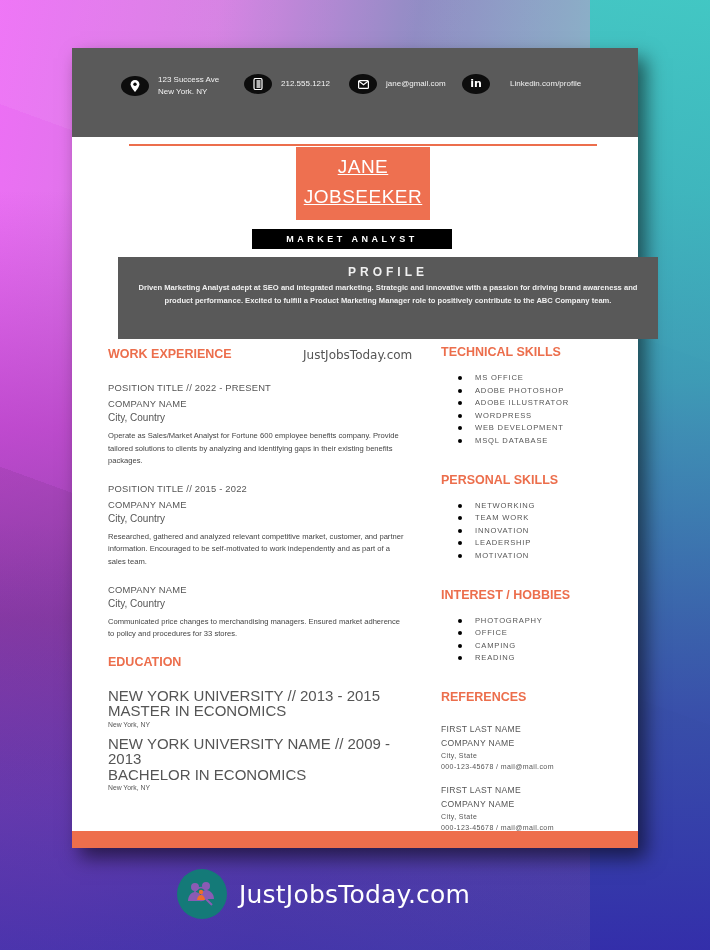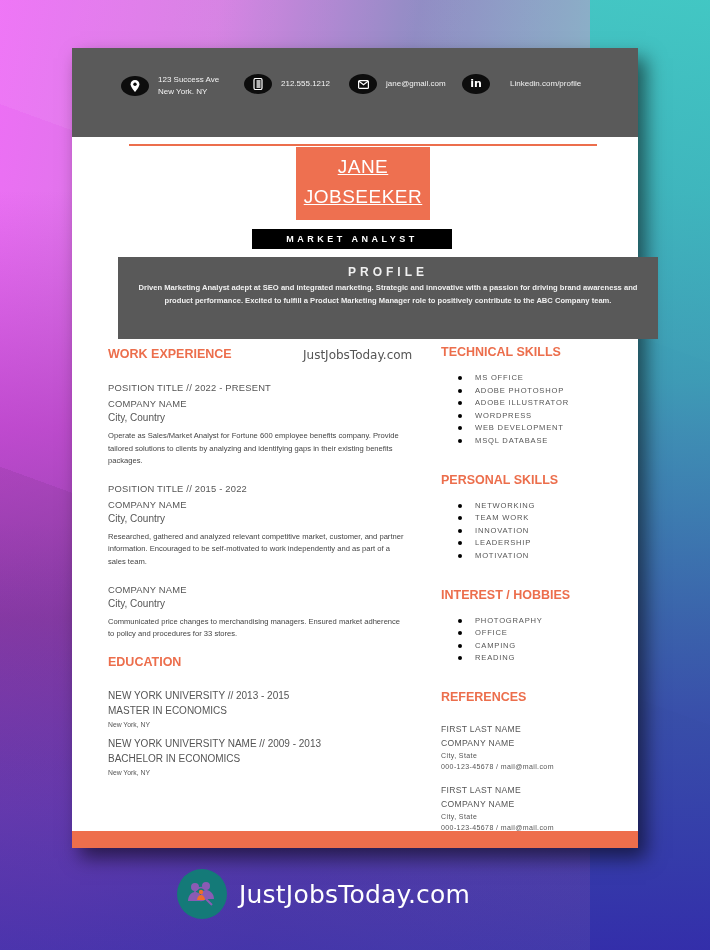--- a/index.html
+++ b/index.html
@@ -57,21 +57,21 @@
   .sec-title { color: #ec6e4c; font-weight: bold; font-size: 12.5px; line-height: 16px; }
   .watermark { position: absolute; left: 231px; top: 300px; font-size: 12px; color: #555; font-family: "DejaVu Sans", sans-serif; }
   .job { margin-top: 18px; }
   .job .pos, .job .co { font-size: 9.4px; color: #555; line-height: 16px; letter-spacing: 0.2px; }
   .job .loc { font-size: 10px; color: #555; line-height: 12px; }
   .job .desc { font-size: 7.6px; color: #444; line-height: 12.6px; margin-top: 6px; }
   .job + .job { margin-top: 13px; }
   .edu-title { margin-top: 13px; }
   .edu { margin-top: 18px; }
   .edu + .edu { margin-top: 6px; }
-  .edu .school, .edu .deg { font-size: 10px; color: #555; line-height: 15.5px; }
+  .edu .school, .edu .deg { font-size: 15px; color: #555; line-height: 15.5px; }
   .edu .loc { font-size: 6.8px; color: #555; line-height: 11px; }
   ul.skills { list-style: none; margin-top: 12px; margin-left: 17px; }
   ul.skills li { font-size: 7.6px; color: #555; letter-spacing: 0.8px; line-height: 12.6px; position: relative; padding-left: 17px; }
   ul.skills li::before { content: ""; position: absolute; left: 0; top: 4px; width: 4px; height: 4px; border-radius: 50%; background: #000; }
   .rsec { margin-top: 24px; }
   .ref { margin-top: 17px; }
   .ref + .ref { margin-top: 10px; }
   .ref .nm, .ref .co { font-size: 8.6px; color: #555; line-height: 14px; letter-spacing: 0.3px; }
   .ref .st, .ref .ct { font-size: 7px; color: #555; line-height: 11.5px; letter-spacing: 0.4px; }
   .footer-band { position: absolute; left: 0; top: 783px; width: 566px; height: 17px; background: #ee6e4c; }

